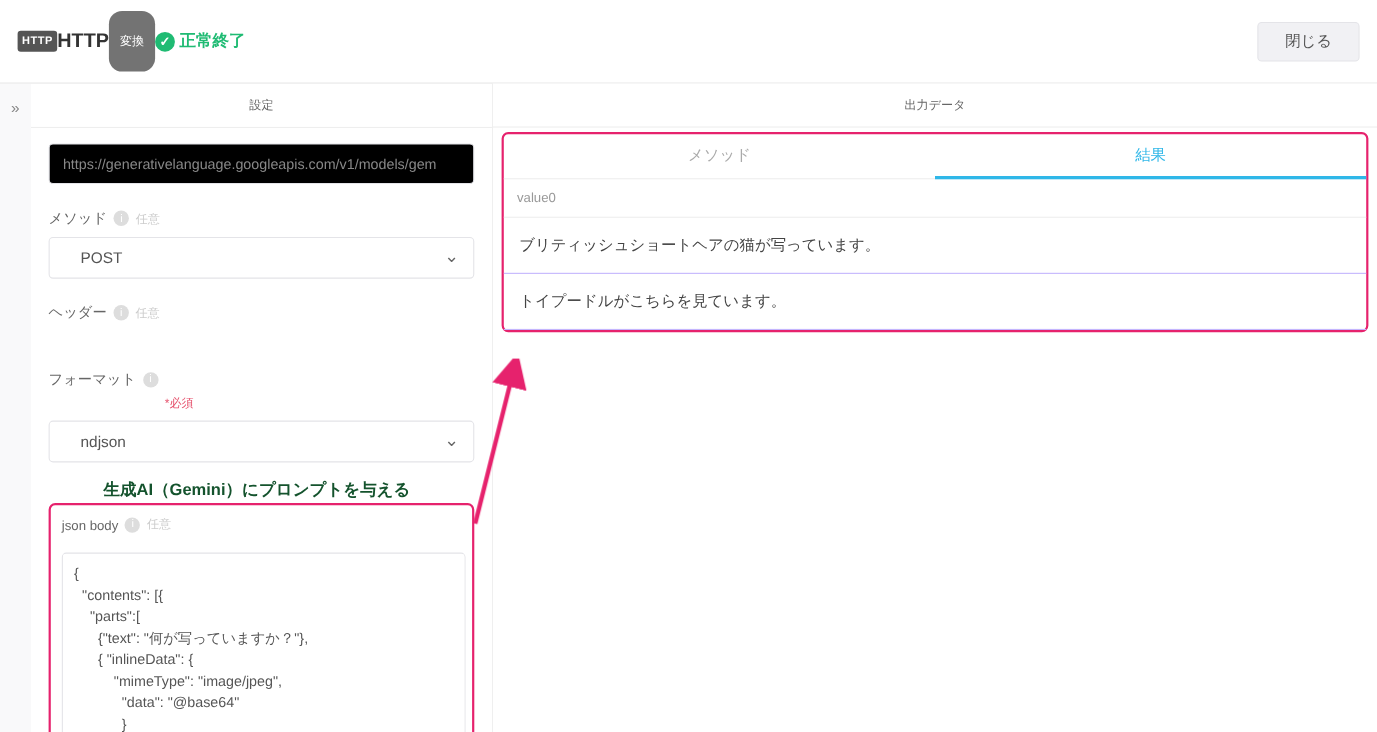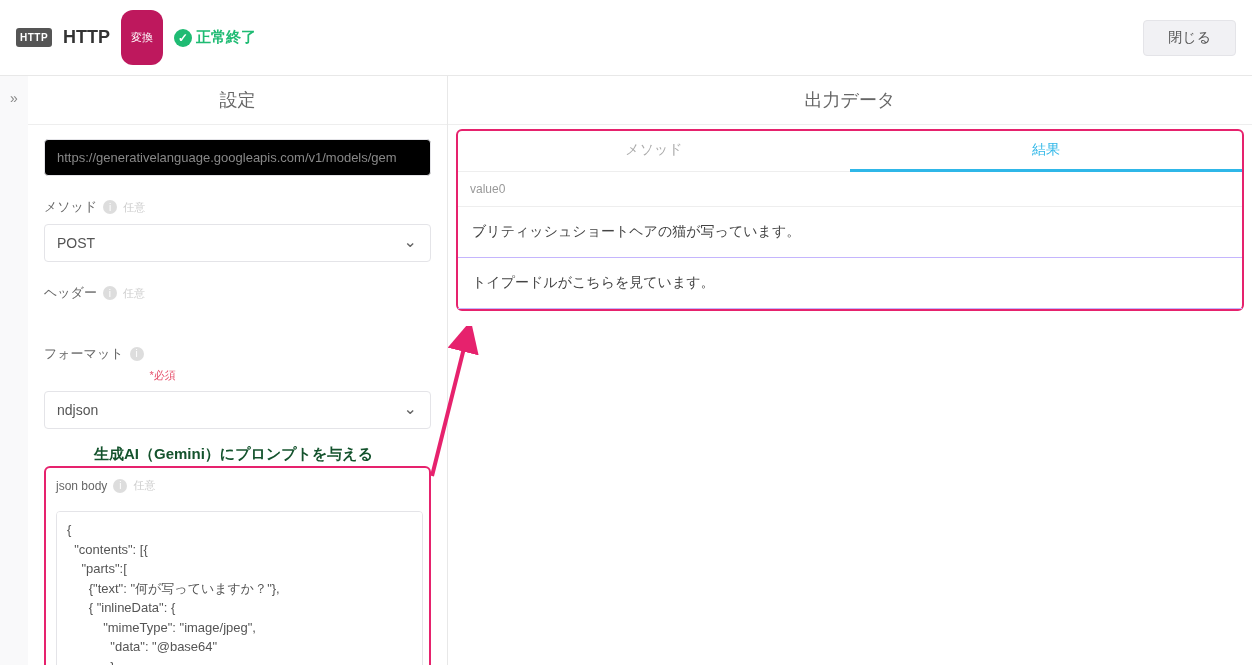--- a/index.html
+++ b/index.html
@@ -12,38 +12,38 @@
       background: #f9f9fa;
       color: #333;
       font-size: 14px;
     }
     .header {
       display: flex;
       align-items: center;
       padding: 10px 16px;
       background: #fff;
       border-bottom: 1px solid #e8e8e8;
-      gap: 11px;
+      gap: 0;
     }
     .http-icon {
       background: #555;
       color: #fff;
       font-size: 10px;
       font-weight: bold;
       padding: 4px 4px;
       border-radius: 3px;
       letter-spacing: 0.5px;
     }
     .header-title {
       font-weight: 600;
       font-size: 18px;
       color: #333;
     }
     .tag-badge {
-      background: #be185d;
+      background: #737373;
       color: #fff;
       font-size: 11px;
       padding: 20px 10px;
       border-radius: 12px;
     }
     .status {
       display: flex;
       align-items: center;
       gap: 4px;
       color: #1fbb73;
@@ -88,21 +88,21 @@
       width: 420px;
       border-right: 1px solid #e8e8e8;
       background: #fff;
       overflow-y: auto;
     }
     .panel-header {
       text-align: center;
       padding: 12px;
       color: #666;
       font-weight: 500;
-      font-size: 18px;
+      font-size: 11px;
       border-bottom: 1px solid #eee;
     }
     .settings-body {
       padding: 14px 16px;
     }
     .url-input {
       width: 100%;
       padding: 10px 12px;
       border: 1px solid #e4e4e8;
       background: #000000;
@@ -137,21 +137,21 @@
       color: #ccc;
       font-size: 11px;
     }
     .required-tag {
       color: #e6526d;
       font-size: 11px;
       margin-top: 44px;
     }
     .select-box {
       width: 100%;
-      padding: 10px 12px;
+      padding: 10px 28px;
       border: 1px solid #e4e4e8;
       border-radius: 4px;
       background: #fff;
       color: #555;
       font-size: 14px;
       appearance: none;
       position: relative;
     }
     .select-wrap {
       position: relative;

